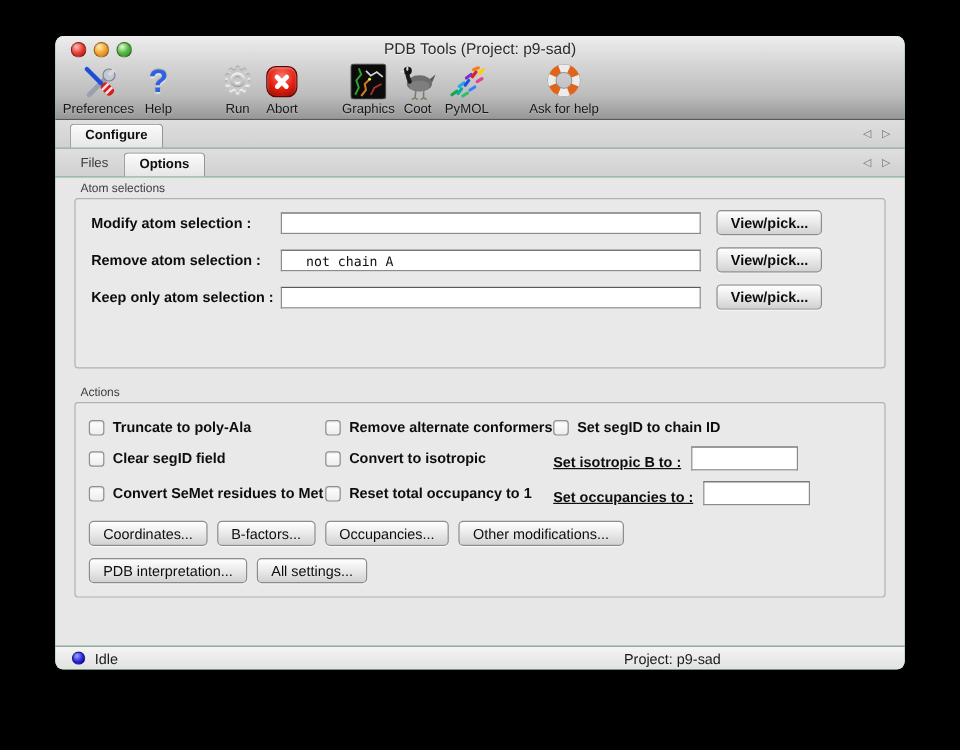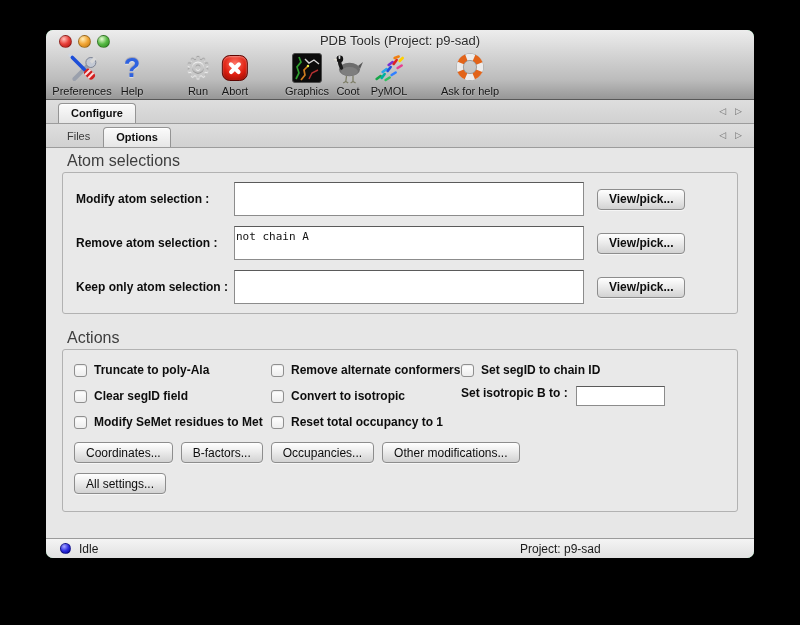--- a/index.html
+++ b/index.html
@@ -58,49 +58,49 @@
     background: linear-gradient(#fbfbfb, #e6e6e6); border: 1px solid #949494; border-bottom: none;
     border-radius: 4px 4px 0 0; font-weight: bold; font-size: 11px; color: #0e0e0e;
     box-shadow: inset 0 1px 0 #fff; white-space: nowrap; text-align: right;
   }
   .tab.plain { background: none; border: none; box-shadow: none; font-weight: normal; color: #3a3a3a; padding: 0 9px; }
   .arrows { position: absolute; right: 12px; top: 0; bottom: 0; display: flex; align-items: center; gap: 9px; }
   .arr { font-size: 9px; color: #6e6e6e; line-height: 1; }
 
   
   .content { position: relative; height: 390px; padding: 4px 16px 0; background: #e7e7e7; }
-  .caption { font-size: 16px; color: #3e3e3e; margin: 0 0 2px 5px; }
+  .caption { font-size: 10px; color: #3e3e3e; margin: 0 0 2px 5px; }
   .gbox { border: 1px solid #b2b2b2; border-radius: 3px; background: #e9e9e9; }
   .gbox1 { height: 142px; padding: 9px 0 0 13px; }
   .gap-between { margin-top: 15px; }
   .gbox2 { height: 163px; padding: 13px 0 0 11px; }
 
   .selrow { display: flex; align-items: center; margin-bottom: 10px; }
   .selrow .flabel { width: 158px; font-weight: bold; font-size: 12px; color: #0d0d0d; }
   .bigentry {
-    width: 350px; height: 34px; border: 1px solid #8c8c8c; border-top-color: #5a5a5a;
+    width: 350px; height: 18px; border: 1px solid #8c8c8c; border-top-color: #5a5a5a;
     background: #fff; font: 11px "DejaVu Sans Mono", "Liberation Mono", monospace;
-    padding: 3px 1px; resize: none; outline: none; overflow: hidden; color: #111;
+    padding: 3px 20px; resize: none; outline: none; overflow: hidden; color: #111;
   }
   .viewpick { margin-left: 13px; font-weight: bold; }
 
   .abtn {
     font-family: "Liberation Sans", "DejaVu Sans", sans-serif;
     font-size: 12px; color: #0d0d0d; height: 21px; padding: 0 11px;
     background: linear-gradient(#ffffff, #ececec 45%, #d2d2d2);
     border: 1px solid #8d8d8d; border-radius: 4px;
     box-shadow: 0 1px 0 rgba(255,255,255,0.6);
   }
 
   .agrid { display: grid; grid-template-columns: 197px 190px auto; row-gap: 9px; align-items: center; }
   .cbcell { display: flex; align-items: center; gap: 7px; }
   .cb { width: 13px; height: 13px; flex: 0 0 13px; background: linear-gradient(#ffffff, #ededed);
         border: 1px solid #8f8f8f; border-radius: 3px; box-shadow: inset 0 1px 1px rgba(0,0,0,0.08); }
   .cblabel { font-weight: bold; font-size: 12px; color: #0d0d0d; white-space: nowrap; }
-  .fieldcell { display: flex; align-items: flex-start; }
+  .fieldcell { display: flex; align-items: flex-end; text-decoration: underline; }
   .fieldcell .cblabel { margin-right: 8px; }
   .smallinput { width: 89px; height: 20px; border: 1px solid #8c8c8c; border-top-color: #5a5a5a;
     background: #fff; font: 11px "DejaVu Sans Mono", "Liberation Mono", monospace; padding: 2px 4px; outline: none; }
 
   .btnrow { margin-top: 13px; display: flex; gap: 8px; }
   .btnrow.second { margin-top: 10px; }
 
   
   .statusbar {
     position: relative; height: 20px; display: flex; align-items: center; padding-left: 14px;
@@ -299,35 +299,40 @@
             <span class="cb"></span>
             <span class="cblabel">Convert to isotropic</span>
           </div>
           <div class="fieldcell">
             <span class="cblabel">Set isotropic B to :</span>
             <input class="smallinput" value="" style="">
           </div>
 
           <div class="cbcell">
             <span class="cb"></span>
-            <span class="cblabel">Modify SeMet residues to Met</span>
+            <span class="cblabel">Convert SeMet residues to Met</span>
           </div>
           <div class="cbcell">
             <span class="cb"></span>
             <span class="cblabel">Reset total occupancy to 1</span>
+          </div>
+          <div class="fieldcell">
+            <span class="cblabel">Set occupancies to :</span>
+            <input class="smallinput" value="" style="">
           </div>
         </div>
 
         <div class="btnrow">
           <button class="abtn">Coordinates...</button>
           <button class="abtn">B-factors...</button>
           <button class="abtn">Occupancies...</button>
           <button class="abtn">Other modifications...</button>
         </div>
         <div class="btnrow second">
+          <button class="abtn">PDB interpretation...</button>
           <button class="abtn">All settings...</button>
         </div>
       </div>
     </div>
 
     <div class="statusbar">
       <span class="dot"></span>
       <span>Idle</span>
       <span class="project">Project: p9-sad</span>
     </div>

